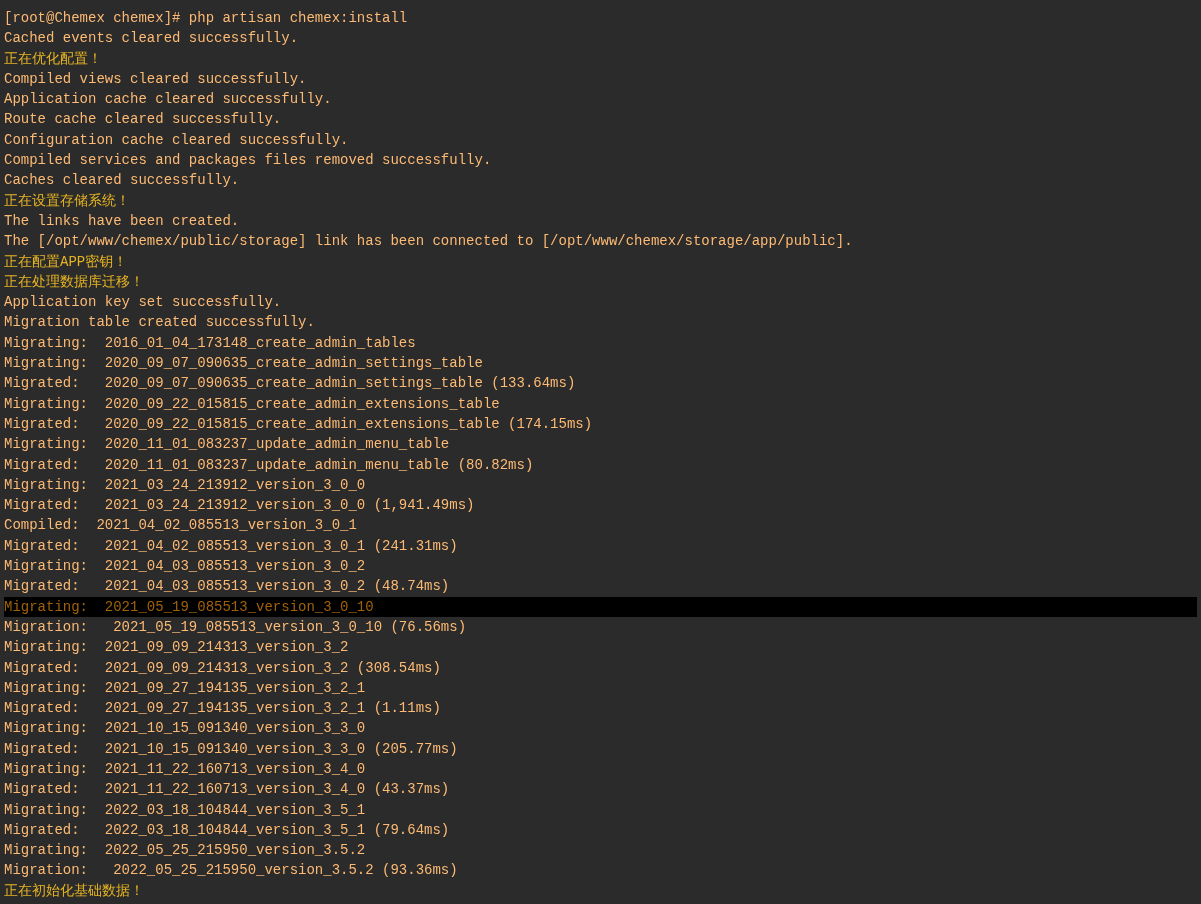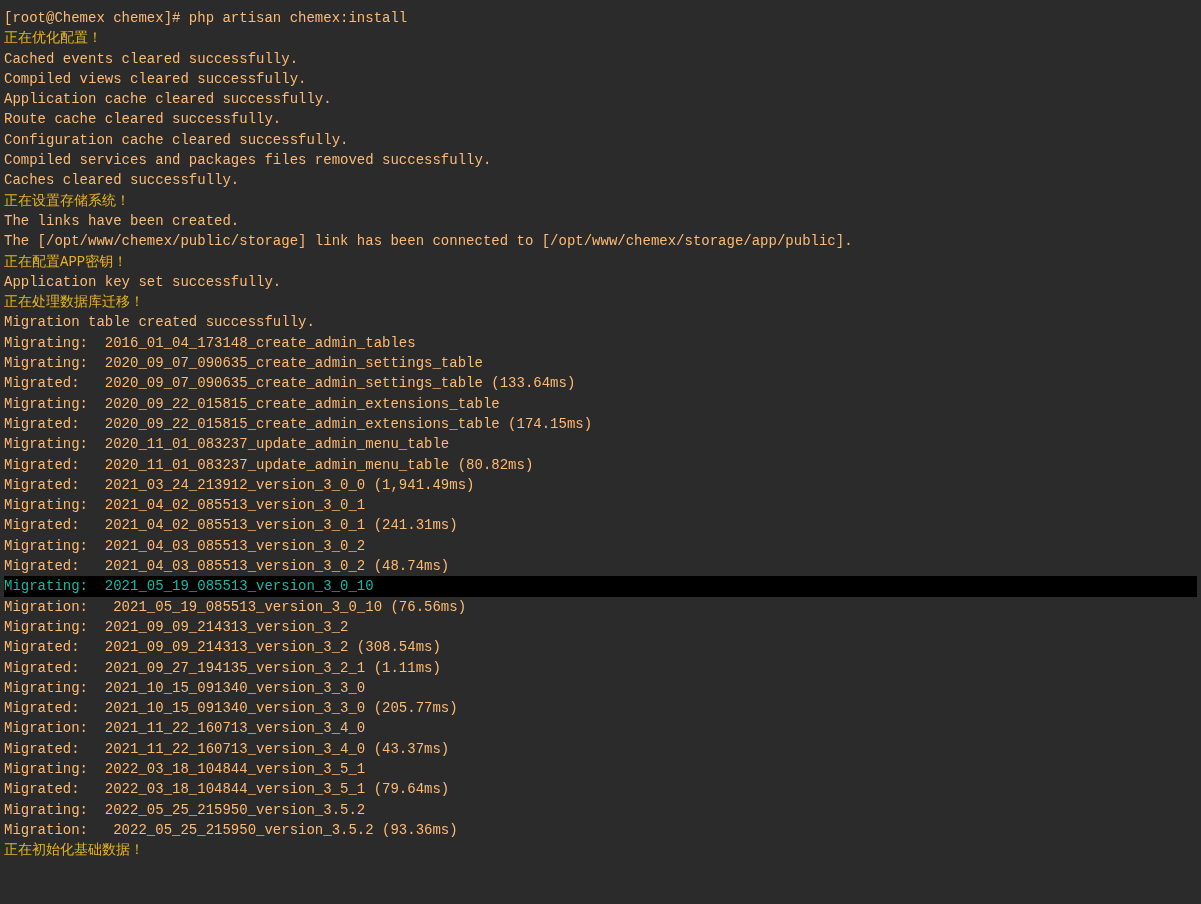--- a/index.html
+++ b/index.html
@@ -28,65 +28,67 @@
       display: block;
     }
     .line-green {
       color: #fdba74;
     }
     .line-yellow {
       color: #e6b422;
     }
     .line-highlight {
       background-color: #000000;
-      color: #14b8a6;
+      color: #a16207;
       display: block;
       white-space: pre;
       line-height: 1.45;
     }
   </style>
 </head>
 <body>
 
 <div class="terminal">
 <span class="line line-green">[root@Chemex chemex]# php artisan chemex:install</span>
+    <span class="line line-green">Cached events cleared successfully.</span>
     <span class="line line-yellow">正在优化配置！</span>
-    <span class="line line-green">Cached events cleared successfully.</span>
     <span class="line line-green">Compiled views cleared successfully.</span>
     <span class="line line-green">Application cache cleared successfully.</span>
     <span class="line line-green">Route cache cleared successfully.</span>
     <span class="line line-green">Configuration cache cleared successfully.</span>
     <span class="line line-green">Compiled services and packages files removed successfully.</span>
     <span class="line line-green">Caches cleared successfully.</span>
     <span class="line line-yellow">正在设置存储系统！</span>
     <span class="line line-green">The links have been created.</span>
     <span class="line line-green">The [/opt/www/chemex/public/storage] link has been connected to [/opt/www/chemex/storage/app/public].</span>
     <span class="line line-yellow">正在配置APP密钥！</span>
+    <span class="line line-yellow">正在处理数据库迁移！</span>
     <span class="line line-green">Application key set successfully.</span>
-    <span class="line line-yellow">正在处理数据库迁移！</span>
     <span class="line line-green">Migration table created successfully.</span>
     <span class="line line-green">Migrating:  2016_01_04_173148_create_admin_tables</span>
     <span class="line line-green">Migrating:  2020_09_07_090635_create_admin_settings_table</span>
     <span class="line line-green">Migrated:   2020_09_07_090635_create_admin_settings_table (133.64ms)</span>
     <span class="line line-green">Migrating:  2020_09_22_015815_create_admin_extensions_table</span>
     <span class="line line-green">Migrated:   2020_09_22_015815_create_admin_extensions_table (174.15ms)</span>
     <span class="line line-green">Migrating:  2020_11_01_083237_update_admin_menu_table</span>
     <span class="line line-green">Migrated:   2020_11_01_083237_update_admin_menu_table (80.82ms)</span>
+    <span class="line line-green">Migrating:  2021_03_24_213912_version_3_0_0</span>
     <span class="line line-green">Migrated:   2021_03_24_213912_version_3_0_0 (1,941.49ms)</span>
-    <span class="line line-green">Migrating:  2021_04_02_085513_version_3_0_1</span>
+    <span class="line line-green">Compiled:  2021_04_02_085513_version_3_0_1</span>
     <span class="line line-green">Migrated:   2021_04_02_085513_version_3_0_1 (241.31ms)</span>
     <span class="line line-green">Migrating:  2021_04_03_085513_version_3_0_2</span>
     <span class="line line-green">Migrated:   2021_04_03_085513_version_3_0_2 (48.74ms)</span>
     <span class="line-highlight">Migrating:  2021_05_19_085513_version_3_0_10</span>
     <span class="line line-green">Migration:   2021_05_19_085513_version_3_0_10 (76.56ms)</span>
     <span class="line line-green">Migrating:  2021_09_09_214313_version_3_2</span>
     <span class="line line-green">Migrated:   2021_09_09_214313_version_3_2 (308.54ms)</span>
+    <span class="line line-green">Migrating:  2021_09_27_194135_version_3_2_1</span>
     <span class="line line-green">Migrated:   2021_09_27_194135_version_3_2_1 (1.11ms)</span>
     <span class="line line-green">Migrating:  2021_10_15_091340_version_3_3_0</span>
     <span class="line line-green">Migrated:   2021_10_15_091340_version_3_3_0 (205.77ms)</span>
-    <span class="line line-green">Migration:  2021_11_22_160713_version_3_4_0</span>
+    <span class="line line-green">Migrating:  2021_11_22_160713_version_3_4_0</span>
     <span class="line line-green">Migrated:   2021_11_22_160713_version_3_4_0 (43.37ms)</span>
     <span class="line line-green">Migrating:  2022_03_18_104844_version_3_5_1</span>
     <span class="line line-green">Migrated:   2022_03_18_104844_version_3_5_1 (79.64ms)</span>
     <span class="line line-green">Migrating:  2022_05_25_215950_version_3.5.2</span>
     <span class="line line-green">Migration:   2022_05_25_215950_version_3.5.2 (93.36ms)</span>
     <span class="line line-yellow">正在初始化基础数据！</span>
   </div>
 
 </body></html>

